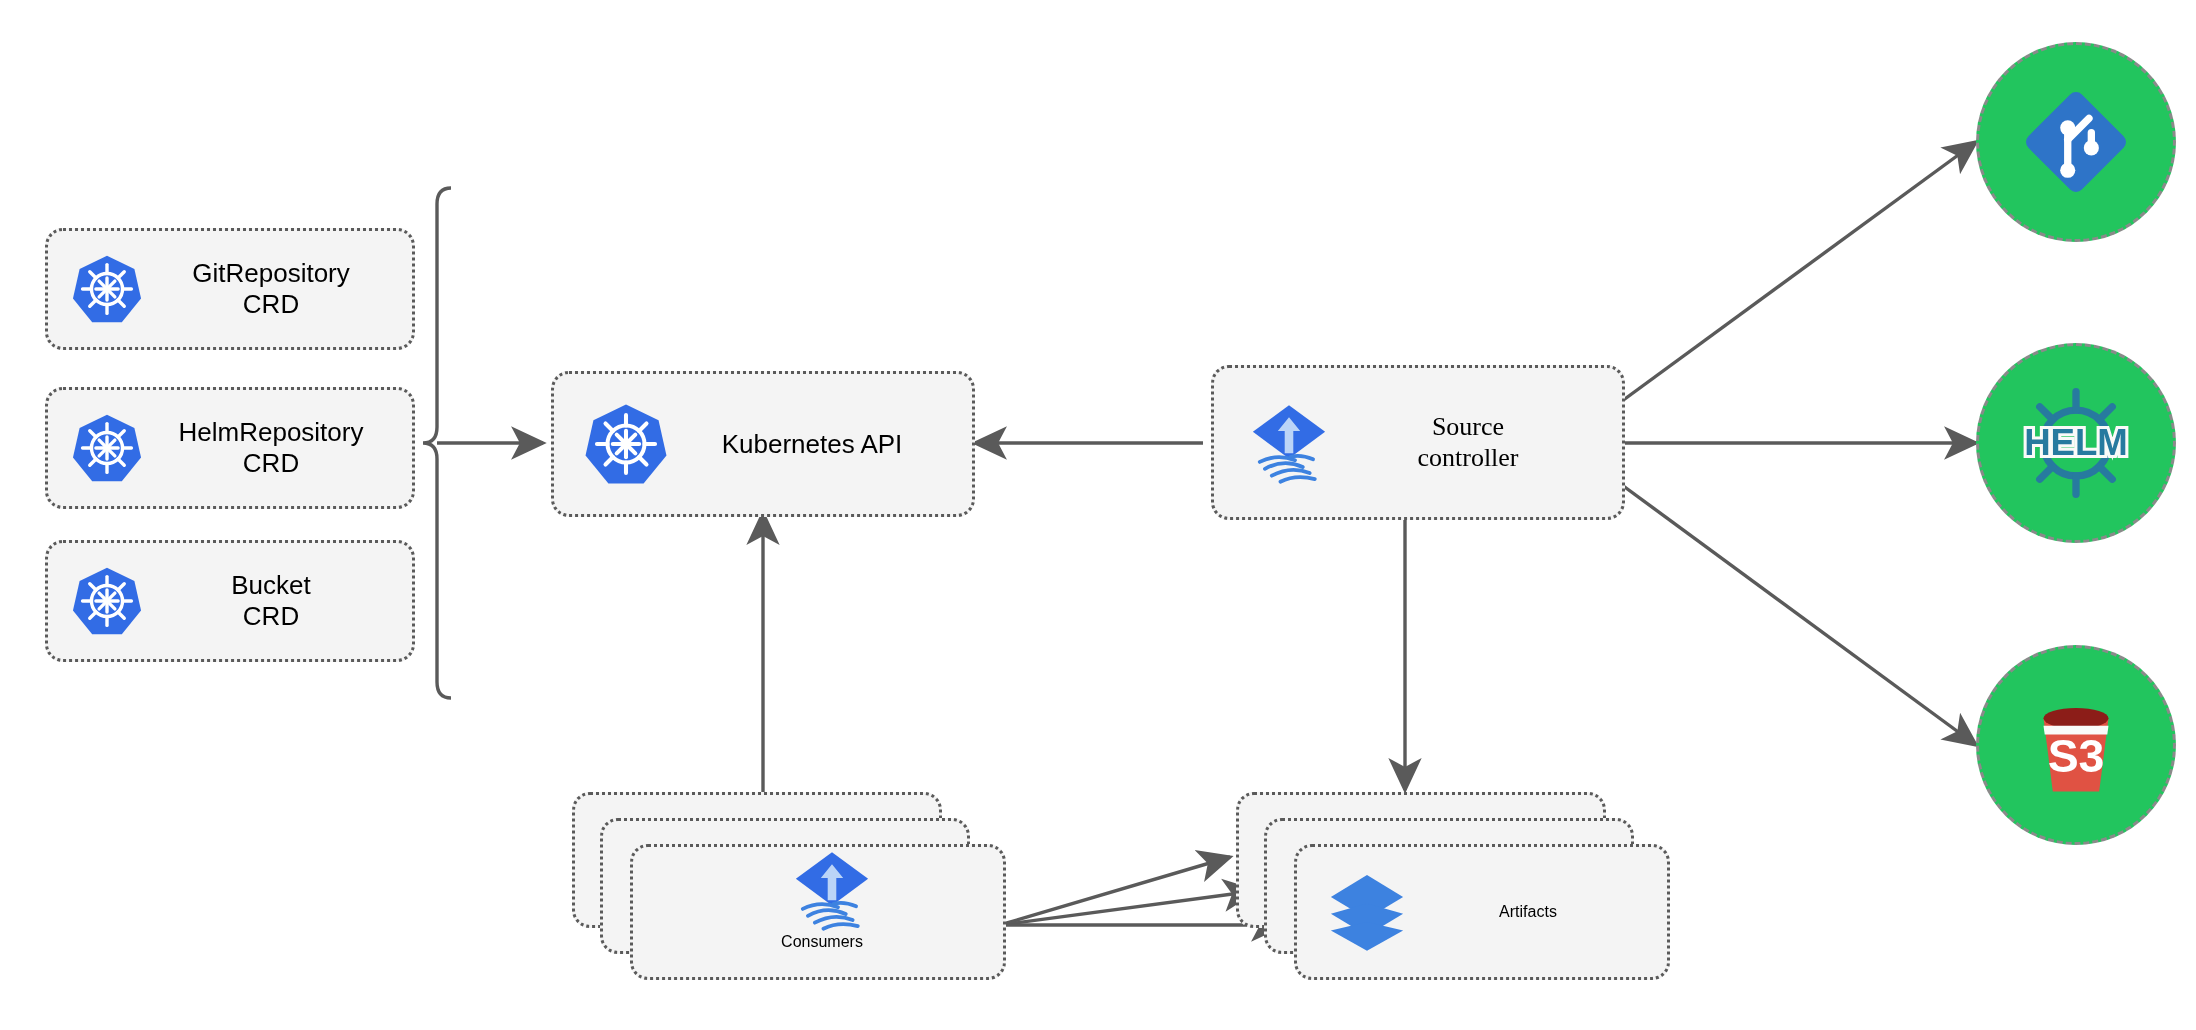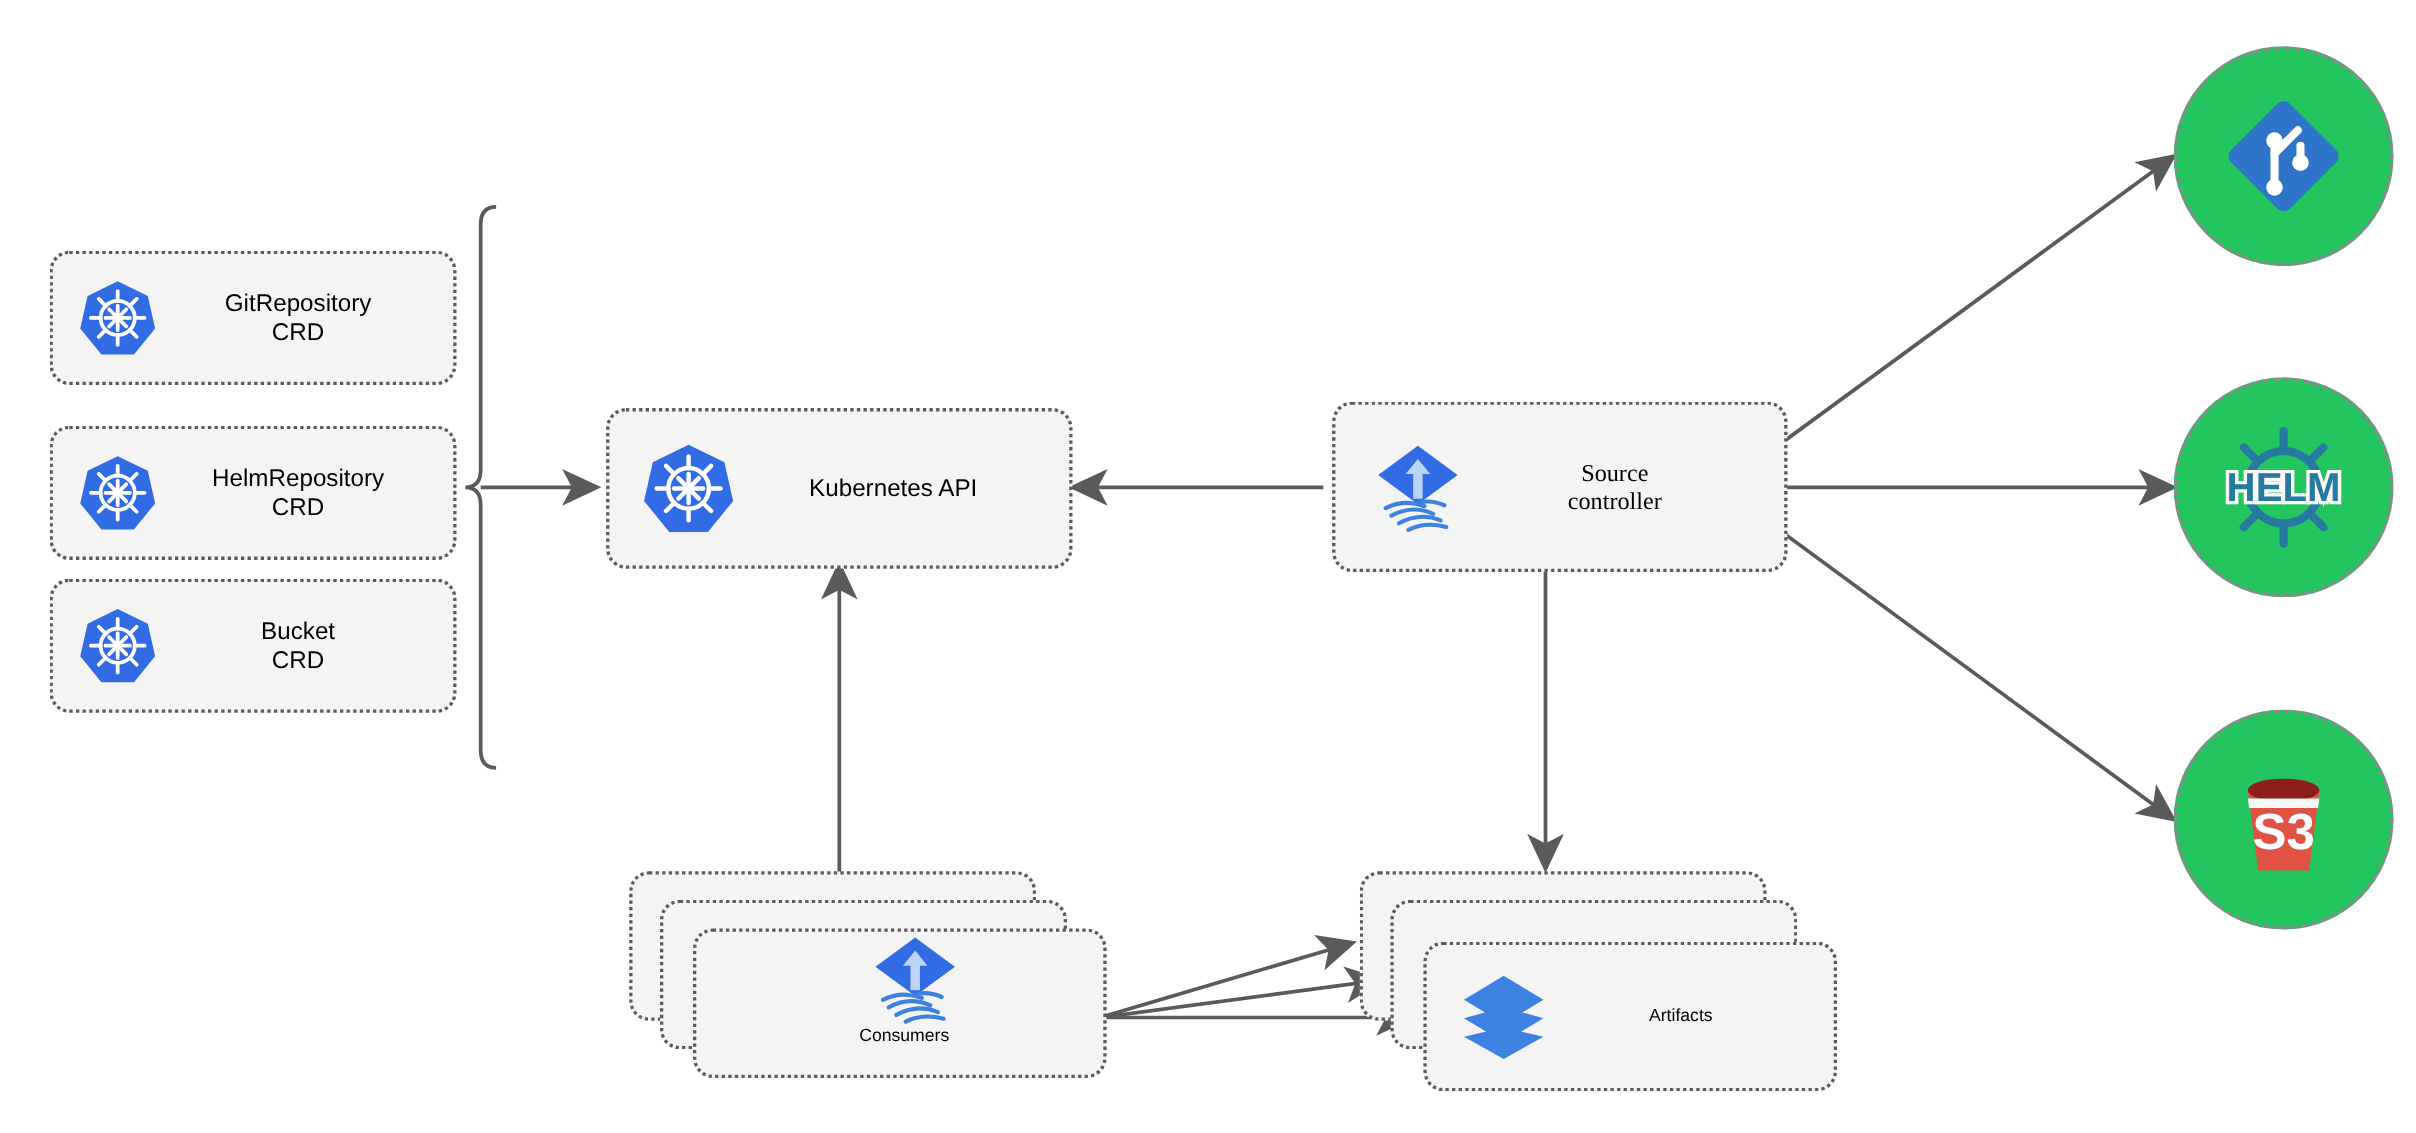--- a/index.html
+++ b/index.html
@@ -22,21 +22,21 @@
     box-sizing: border-box;
     background: #f4f4f4;
     border: 3px dotted #5a5a5a;
     border-radius: 18px;
     display: flex;
     align-items: center;
     justify-content: flex-start;
   }
   .node .label {
     color: #000000;
-    font-size: 22px;
+    font-size: 26px;
     line-height: 1.18;
     text-align: center;
     white-space: pre-line;
   }
   .crd-node {
     width: 370px;
     height: 122px;
     padding-left: 22px;
   }
   .crd-node .label {
@@ -177,21 +177,21 @@
           <line x1="54.2" y1="54.2" x2="60.6" y2="60.6"></line>
         <line x1="60.6" y1="39.4" x2="54.2" y2="45.8"></line>
           <line x1="45.8" y1="54.2" x2="39.4" y2="60.6"></line>
       </g>
       <circle cx="50" cy="50" r="5" fill="#ffffff"></circle>
     </svg>
     <span class="label">HelmRepository
 CRD</span>
   </div>
 
-  <div class="node crd-node" style="left:45px; top:526px;">
+  <div class="node crd-node" style="left:45px; top:540px;">
     <svg class="icon-k8s" viewBox="0 0 100 100">
       <polygon points="50,5 87,23 96,63 70,95 30,95 4,63 13,23" fill="#326CE5"></polygon>
       <g fill="none" stroke="#ffffff" stroke-width="4.6" stroke-linecap="round">
         <circle cx="50" cy="50" r="21"></circle>
         <line x1="50" y1="17" x2="50" y2="29"></line>
           <line x1="50" y1="71" x2="50" y2="83"></line>
         <line x1="17" y1="50" x2="29" y2="50"></line>
           <line x1="71" y1="50" x2="83" y2="50"></line>
         <line x1="26.7" y1="26.7" x2="35.2" y2="35.2"></line>
           <line x1="64.8" y1="64.8" x2="73.3" y2="73.3"></line>
@@ -270,21 +270,21 @@
           <path d="M52,66 Q64,63 78,69"></path>
         </g>
       </svg>
       <span class="label">Consumers</span>
     </div>
   </div>
 
   <div class="stack" style="left:1236px; top:792px; width:440px; height:190px;">
     <div class="sheet" style="left:0; top:0; width:370px; height:136px;"></div>
     <div class="sheet" style="left:28px; top:26px; width:370px; height:136px;"></div>
-    <div class="sheet front" style="left:58px; top:64px; width:376px; height:136px;">
+    <div class="sheet front" style="left:58px; top:52px; width:376px; height:136px;">
       <svg class="icon-layers" viewBox="0 0 100 100">
         <polygon points="50,6 93,32 50,58 7,32" fill="#3D82E0"></polygon>
         <polygon points="50,40 93,52 50,78 7,52" fill="#3D82E0"></polygon>
         <polygon points="50,62 93,72 50,96 7,72" fill="#3D82E0"></polygon>
       </svg>
       <span class="label">Artifacts</span>
     </div>
   </div>
 
   <div class="circle-node" style="left:1976px; top:42px;">

